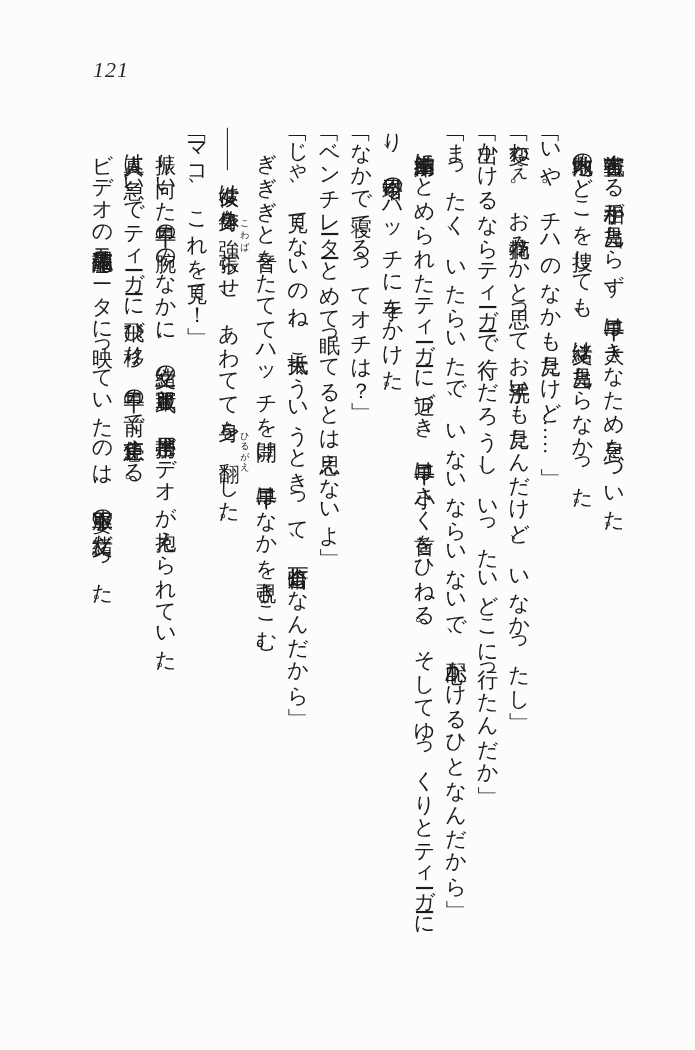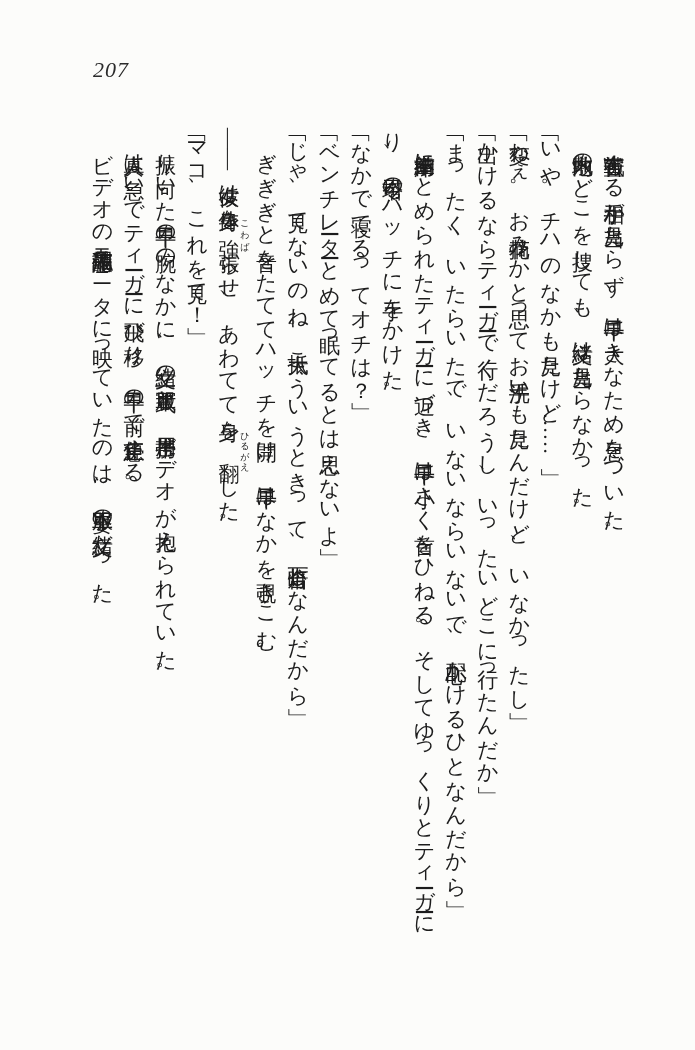--- a/index.html
+++ b/index.html
@@ -59,21 +59,21 @@
     font-size: 9px;
     line-height: 1;
     letter-spacing: 0;
     color: var(--ink);
   }
 </style>
 </head>
 <body>
 
 <div class="book-page">
-  <div class="page-number">207</div>
+  <div class="page-number">121</div>
   <div class="text-block" id="text-block">
       <p class="ind-1">宣戦布告する相手が見当たらず、千早は大きなため息をついた。</p>
       <p class="ind-1">敷地内のどこを捜しても、文緒は見当たらなかった。</p>
       <p class="ind-05">「いや。チハのなかも見たけど……」</p>
       <p class="ind-05">「変ねぇ。お花摘みかと思ってお手洗いも見たんだけど、いなかったし」</p>
       <p class="ind-05">「出かけるならティーガーで行くだろうし、いったいどこに行ったんだか」</p>
       <p class="ind-05">「まったく、いたらいたで、いないならいないで、心配かけるひとなんだから」</p>
       <p class="ind-1">奉納庫前にとめられたティーガーに近づき、千早は小さく首をひねる。そしてゆっくりとティーガーに上り、司令塔のハッチに手をかけた。</p>
       <p class="ind-05">「なかで寝てるってオチは？」</p>
       <p class="ind-05">「ベンチレーターとめて眠ってるとは思えないよ」</p>

